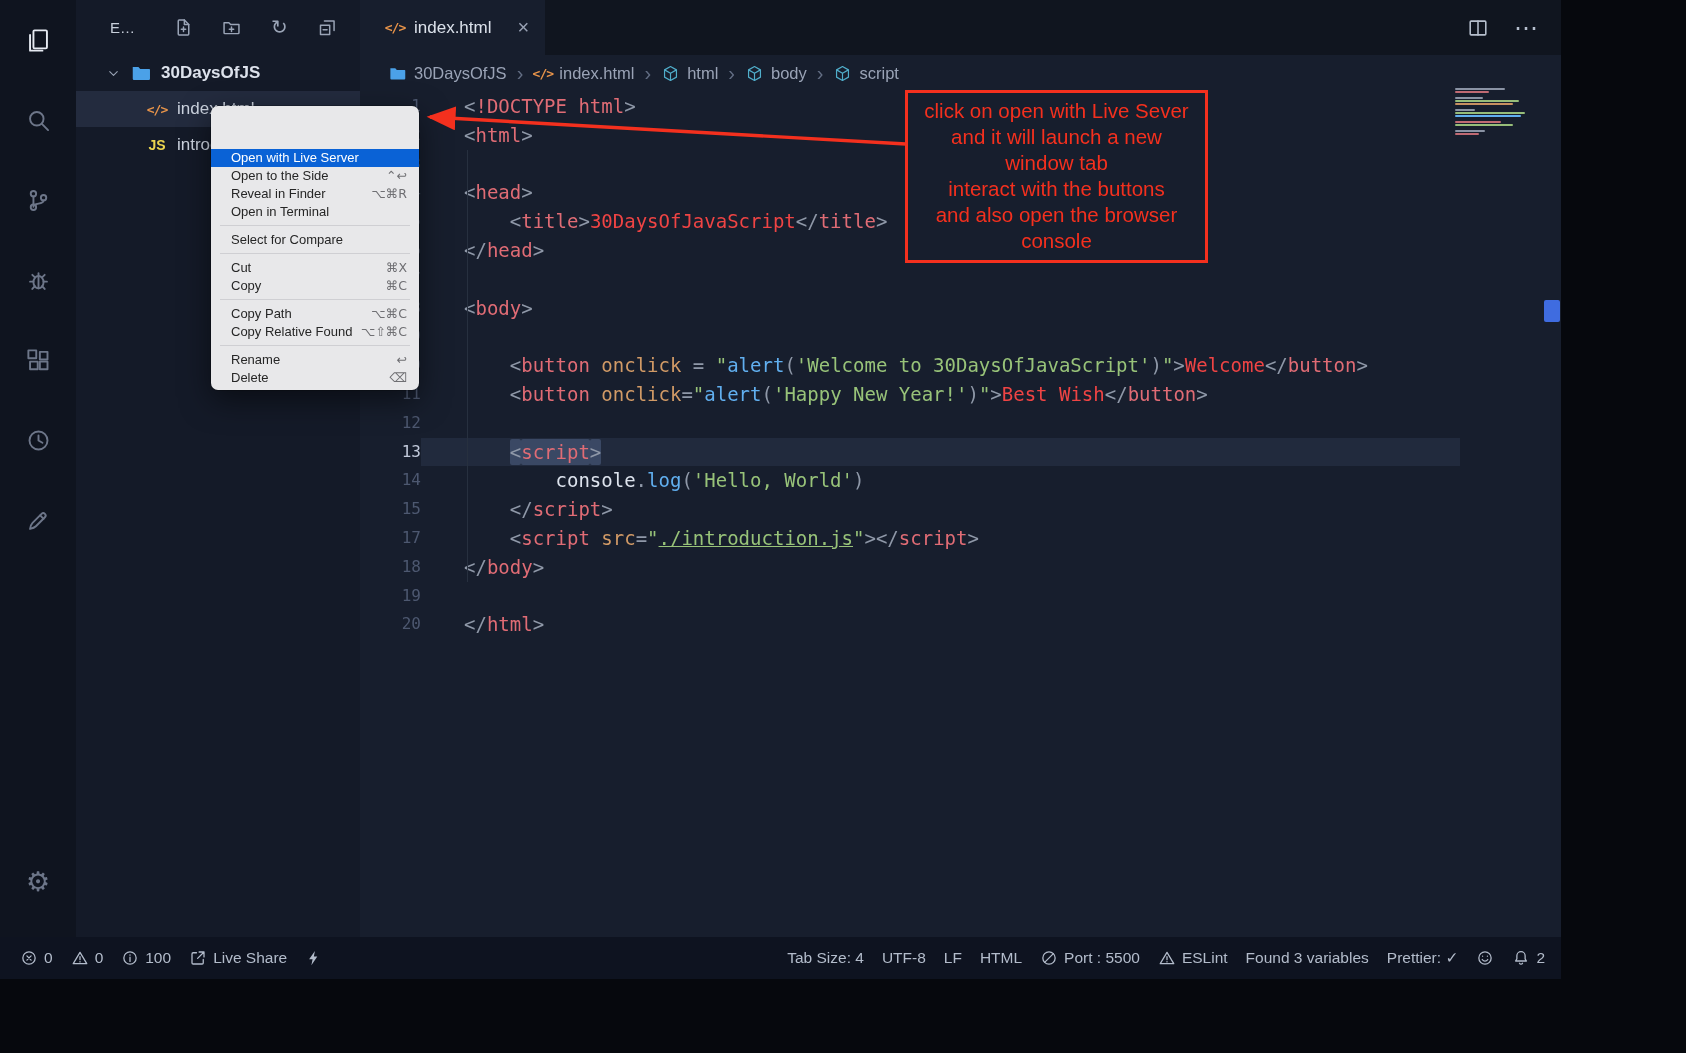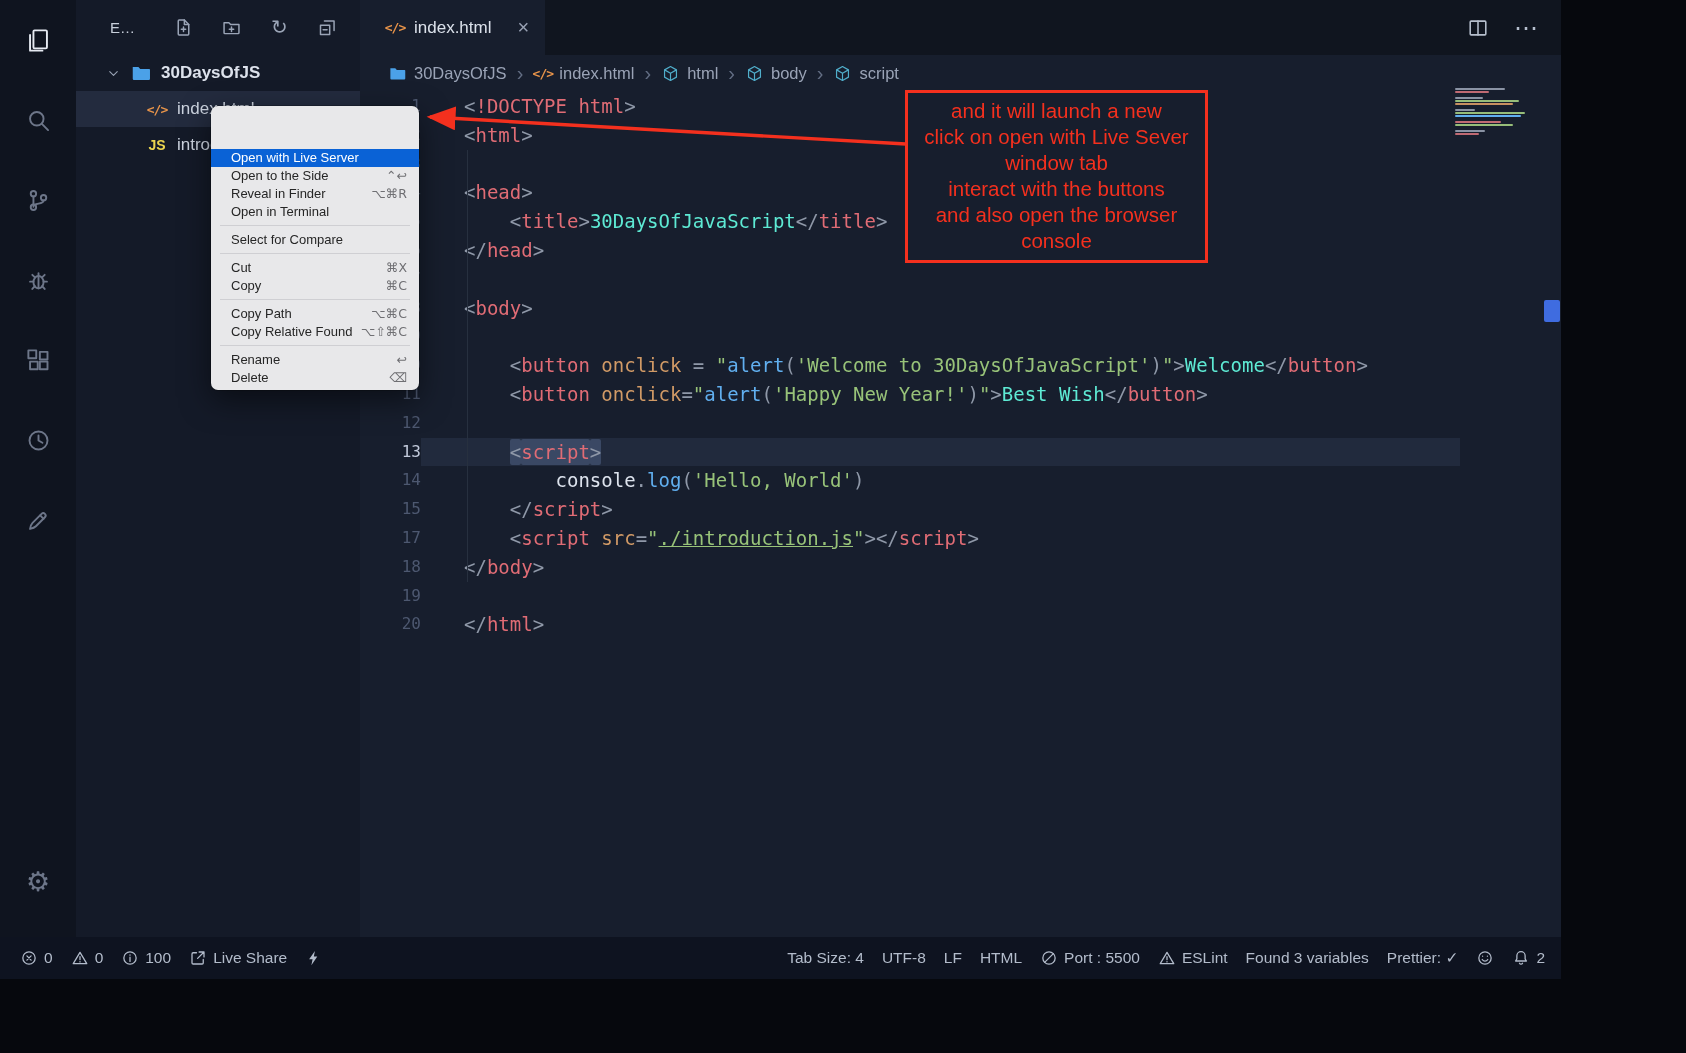--- a/index.html
+++ b/index.html
@@ -53,21 +53,21 @@
   .ln{width:61px;text-align:right;color:#4d5870;flex:none;font-size:16px;}
   .lc{padding-left:43px;white-space:pre;flex:1;}
   .code-line.active .ln{color:#c2cadb;}
   .code-line.active .lc{background:#212a3d;margin-right:101px;}
   .tk-p{color:#8f98a8;}
   .tk-tag{color:#e06c75;}
   .tk-attr{color:#d19a66;}
   .tk-str{color:#98c379;}
   .tk-fn{color:#61afef;}
   .tk-obj{color:#dde3ed;}
-  .tk-txt{color:#5eead4;}
+  .tk-txt{color:#ef4444;}
   .tk-und{color:#98c379;text-decoration:underline;}
   .tk-box{background:rgba(125,150,200,.28);border-radius:2px;padding:2px 0;}
 
   .minimap{position:absolute;right:21px;top:88px;width:85px;height:52px;}
   .mm-bar{height:2px;margin-bottom:1px;border-radius:1px;}
   .scroll-deco{position:absolute;right:1px;top:300px;width:16px;height:22px;background:#3f6ce0;border-radius:2px;}
 
   
   .statusbar{position:absolute;left:0;top:937px;width:1561px;height:42px;background:#0e1320;display:flex;align-items:center;padding:0 16px 0 20px;box-sizing:border-box;color:#b3bccb;font-size:15.5px;}
   .st-left{display:flex;align-items:center;gap:18px;}
@@ -555,22 +555,22 @@
         <span class="sc">↩</span>
       </div>
       <div class="ctx-item">
         <span class="lbl">Delete</span>
         <span class="sc">⌫</span>
       </div>
     </div>
 
   <div class="ann">
     <div id="annLines">
+        <div class="ann-line">click on open with Live Sever</div>
         <div class="ann-line">and it will launch a new</div>
-        <div class="ann-line">click on open with Live Sever</div>
         <div class="ann-line">window tab</div>
         <div class="ann-line">interact with the buttons</div>
         <div class="ann-line">and also open the browser</div>
         <div class="ann-line">console</div>
       </div>
   </div>
 
   <svg class="arrow-svg" viewBox="0 0 1686 1053">
     <defs>
       <marker id="ah" markerWidth="10" markerHeight="9" refX="7.5" refY="3.5" orient="auto">

